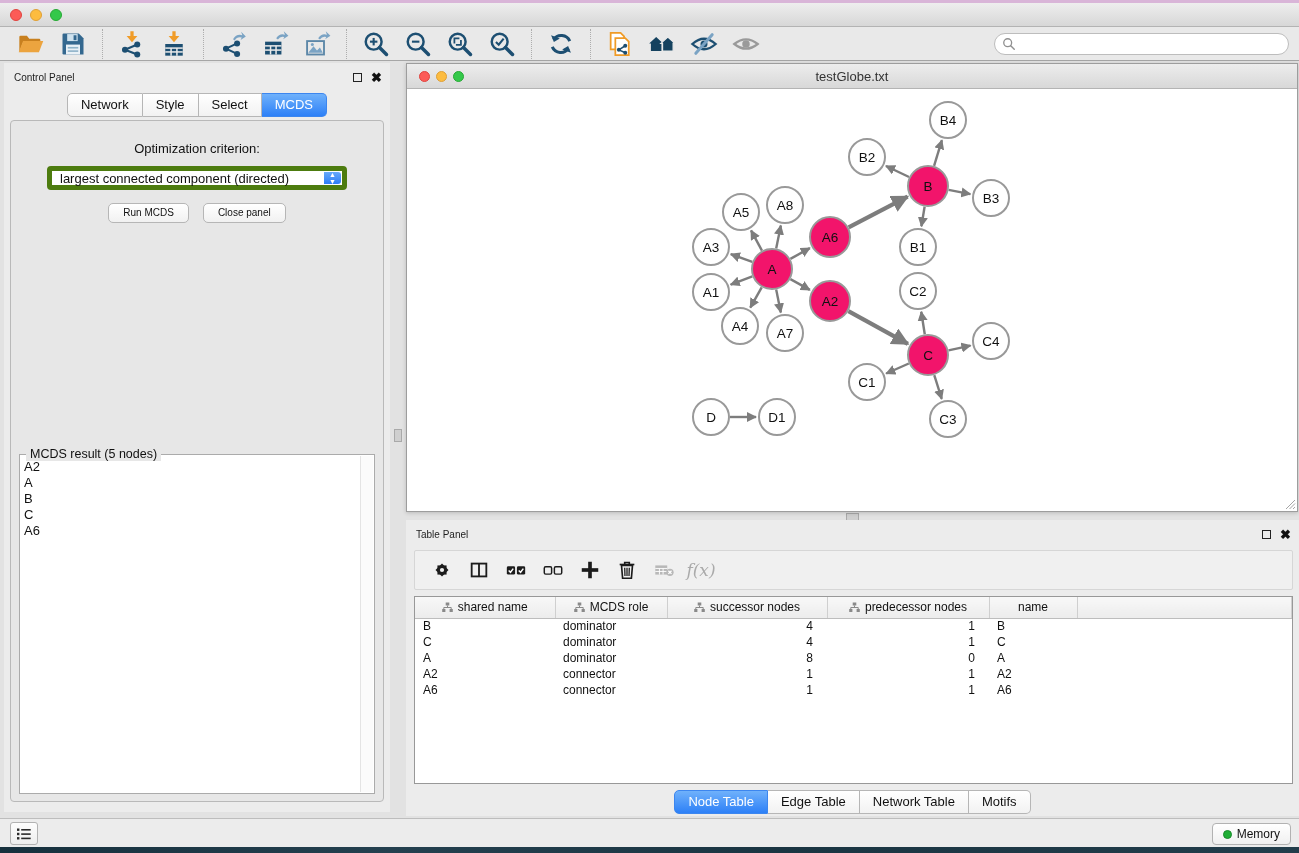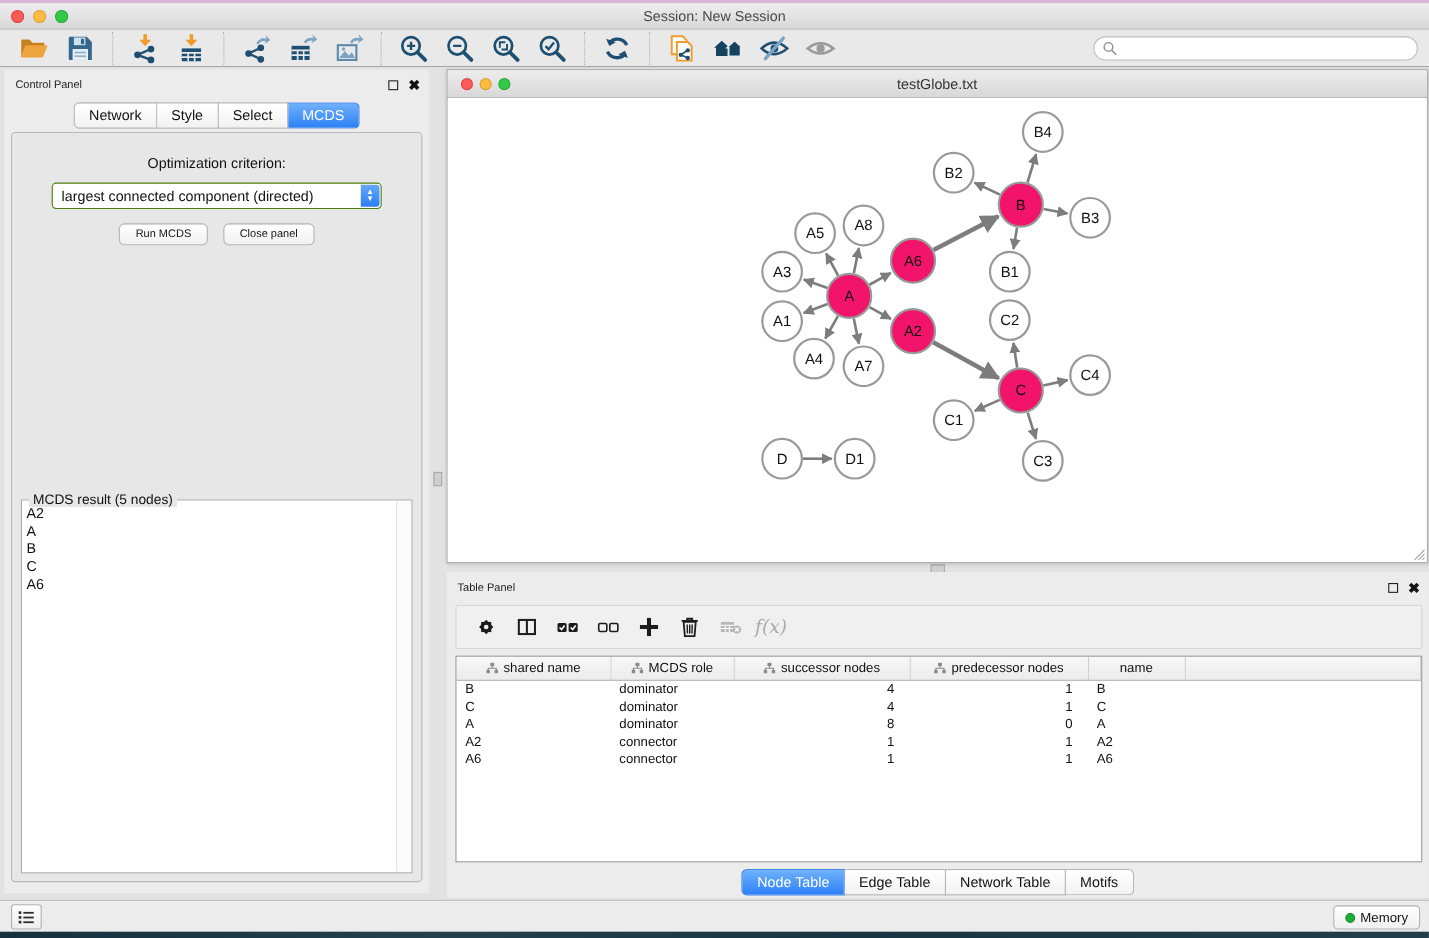--- a/index.html
+++ b/index.html
@@ -49,21 +49,21 @@
   .seg .tab { background:linear-gradient(#ffffff,#f2f2f2); border:1px solid #b6b6b6; border-left:none;
     padding:3px 13px 4px; font-size:13px; color:#111; cursor:default; }
   .seg .tab:first-child { border-left:1px solid #b6b6b6; border-radius:5px 0 0 5px; }
   .seg .tab:last-child { border-radius:0 5px 5px 0; }
   .seg .tab.active { background:linear-gradient(#6fb1fb,#2d80f7); color:#fff; border-color:#3c86ef; }
   .cp-tabs-row { text-align:center; }
   .cp-content { position:absolute; left:6px; right:6px; top:57px; bottom:10px;
     border:1px solid #b9b9b9; border-radius:4px; background:#e7e7e7; }
   .opt-label { text-align:center; font-size:13px; color:#111; margin-top:20px; }
   .dropdown { position:relative; margin:10px 36px 0; height:24px; background:#fff;
-    border:1px solid #4d7c0f; border-radius:4px; font-size:13px; color:#111;
+    border:5px solid #4d7c0f; border-radius:4px; font-size:13px; color:#111;
     display:flex; align-items:center; padding-left:8px; }
   .dd-stepper { position:absolute; right:1px; top:1px; bottom:1px; width:17px; border-radius:0 3px 3px 0;
     background:linear-gradient(#66a9fa,#2d7df6); display:flex; flex-direction:column;
     align-items:center; justify-content:center; gap:1px; }
   .dd-stepper span { color:#fff; font-size:7px; line-height:6px; }
   .btn-row { display:flex; justify-content:center; gap:14px; margin-top:13px; }
   .mac-btn { background:linear-gradient(#ffffff,#f1f1f1); border:1px solid #b6b6b6; border-radius:5px;
     font-size:10px; color:#111; padding:3px 14px 4px; font-family:"Liberation Sans",sans-serif; }
   .result-box { position:absolute; left:8px; right:8px; top:333px; bottom:7px;
     border:1px solid #ababab; background:#fff; }
@@ -126,21 +126,20 @@
 <div class="screen">
 
   <div class="top-strip"></div>
 
   <div class="titlebar">
     <div class="lights">
       <span class="light red"></span>
       <span class="light yellow"></span>
       <span class="light green"></span>
     </div>
-    <div class="title">Session: New Session</div>
   </div>
 
   <div class="toolbar">
     <span class="tb-btn">
         <svg viewBox="0 0 24 24">
       <path d="M2 19 V6 q0-1 1-1 h5.5 l2 2.5 H19 q1 0 1 1 V11 H5 Z" fill="#c8801f"></path>
       <path d="M1.5 19 L5.2 9.5 H22.5 L18.8 19 Z" fill="#eca43f"></path>
         </svg>
       </span>
     <span class="tb-btn">

